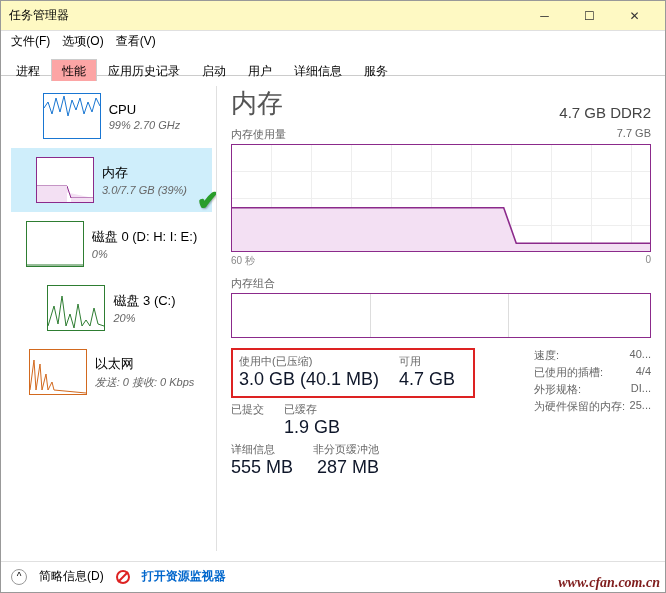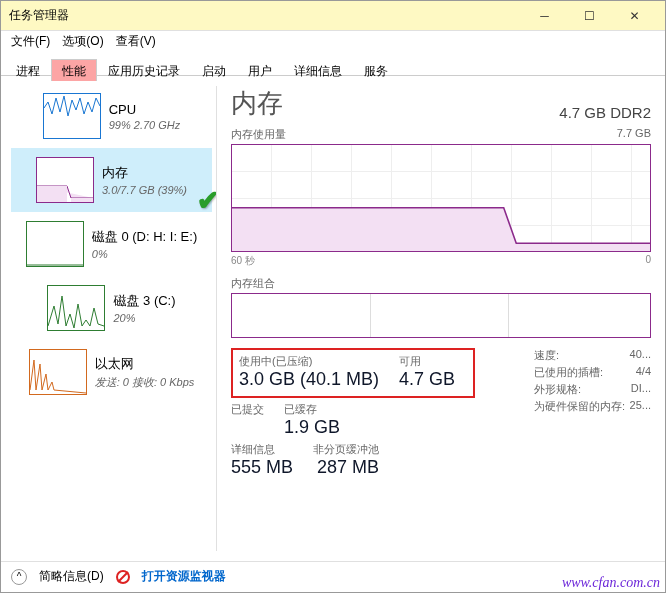--- a/index.html
+++ b/index.html
@@ -41,21 +41,21 @@
 .stat-label { font-size: 11px; color: #666; }
 .stat-value { font-size: 18px; color: #0f172a; white-space: nowrap; text-align: right; }
 .stat-row { display: flex; gap: 20px; margin-bottom: 4px; }
 .info-row { display: flex; justify-content: space-between; margin-bottom: 2px; margin-left: 23px; }
 .bottombar { height: 30px; border-top: 1px solid #e0e0e0; display: flex; align-items: center; padding: 0 10px; gap: 12px; }
 .chevron { width: 16px; height: 16px; border: 1px solid #999; border-radius: 50%; display: inline-flex; align-items: center; justify-content: center; font-size: 10px; }
 .link { color: #0066cc; font-weight: bold; }
 .nosignal { width: 14px; height: 14px; border: 2px solid #d22; border-radius: 50%; display: inline-flex; align-items: center; justify-content: center; position: relative; }
 .nosignal::after { content: ""; position: absolute; width: 14px; height: 2px; background: #d22; transform: rotate(-45deg); }
 .checkmark { position: absolute; right: -8px; bottom: -5px; font-size: 28px; color: #2a9d2a; font-weight: bold; text-shadow: 1px 1px 2px rgba(0,0,0,0.3); }
-.watermark { position: absolute; right: 6px; bottom: 2px; font-size: 14px; font-style: italic; color: #6d28d9; text-shadow: 1px 1px 0 #fff; font-family: serif; }
+.watermark { position: absolute; right: 6px; bottom: 2px; font-size: 14px; font-style: italic; color: #7f1d1d; text-shadow: 1px 1px 0 #fff; font-family: serif; font-weight: bold; }
 svg { display: block; }
 </style>
 </head>
 <body>
 
 <div class="titlebar">
   <span class="title">任务管理器</span>
   <div class="controls">
     <div class="ctrl">─</div>
     <div class="ctrl">☐</div>

